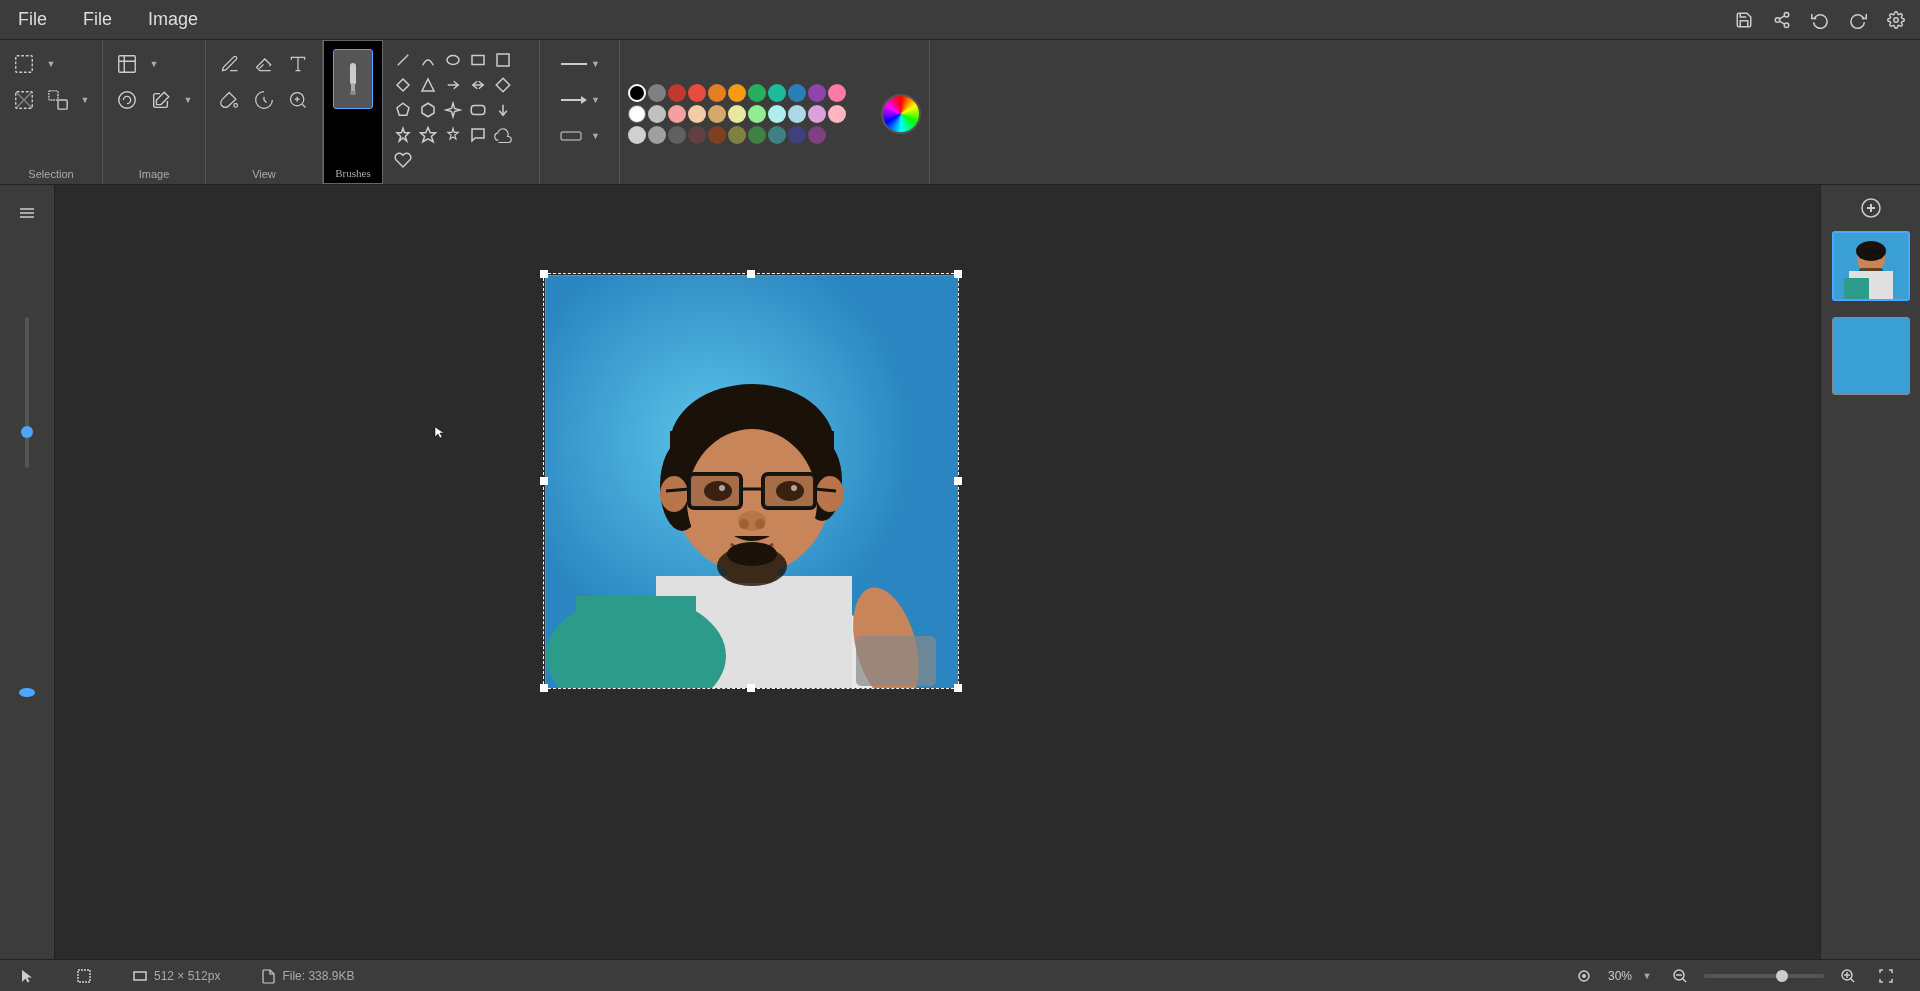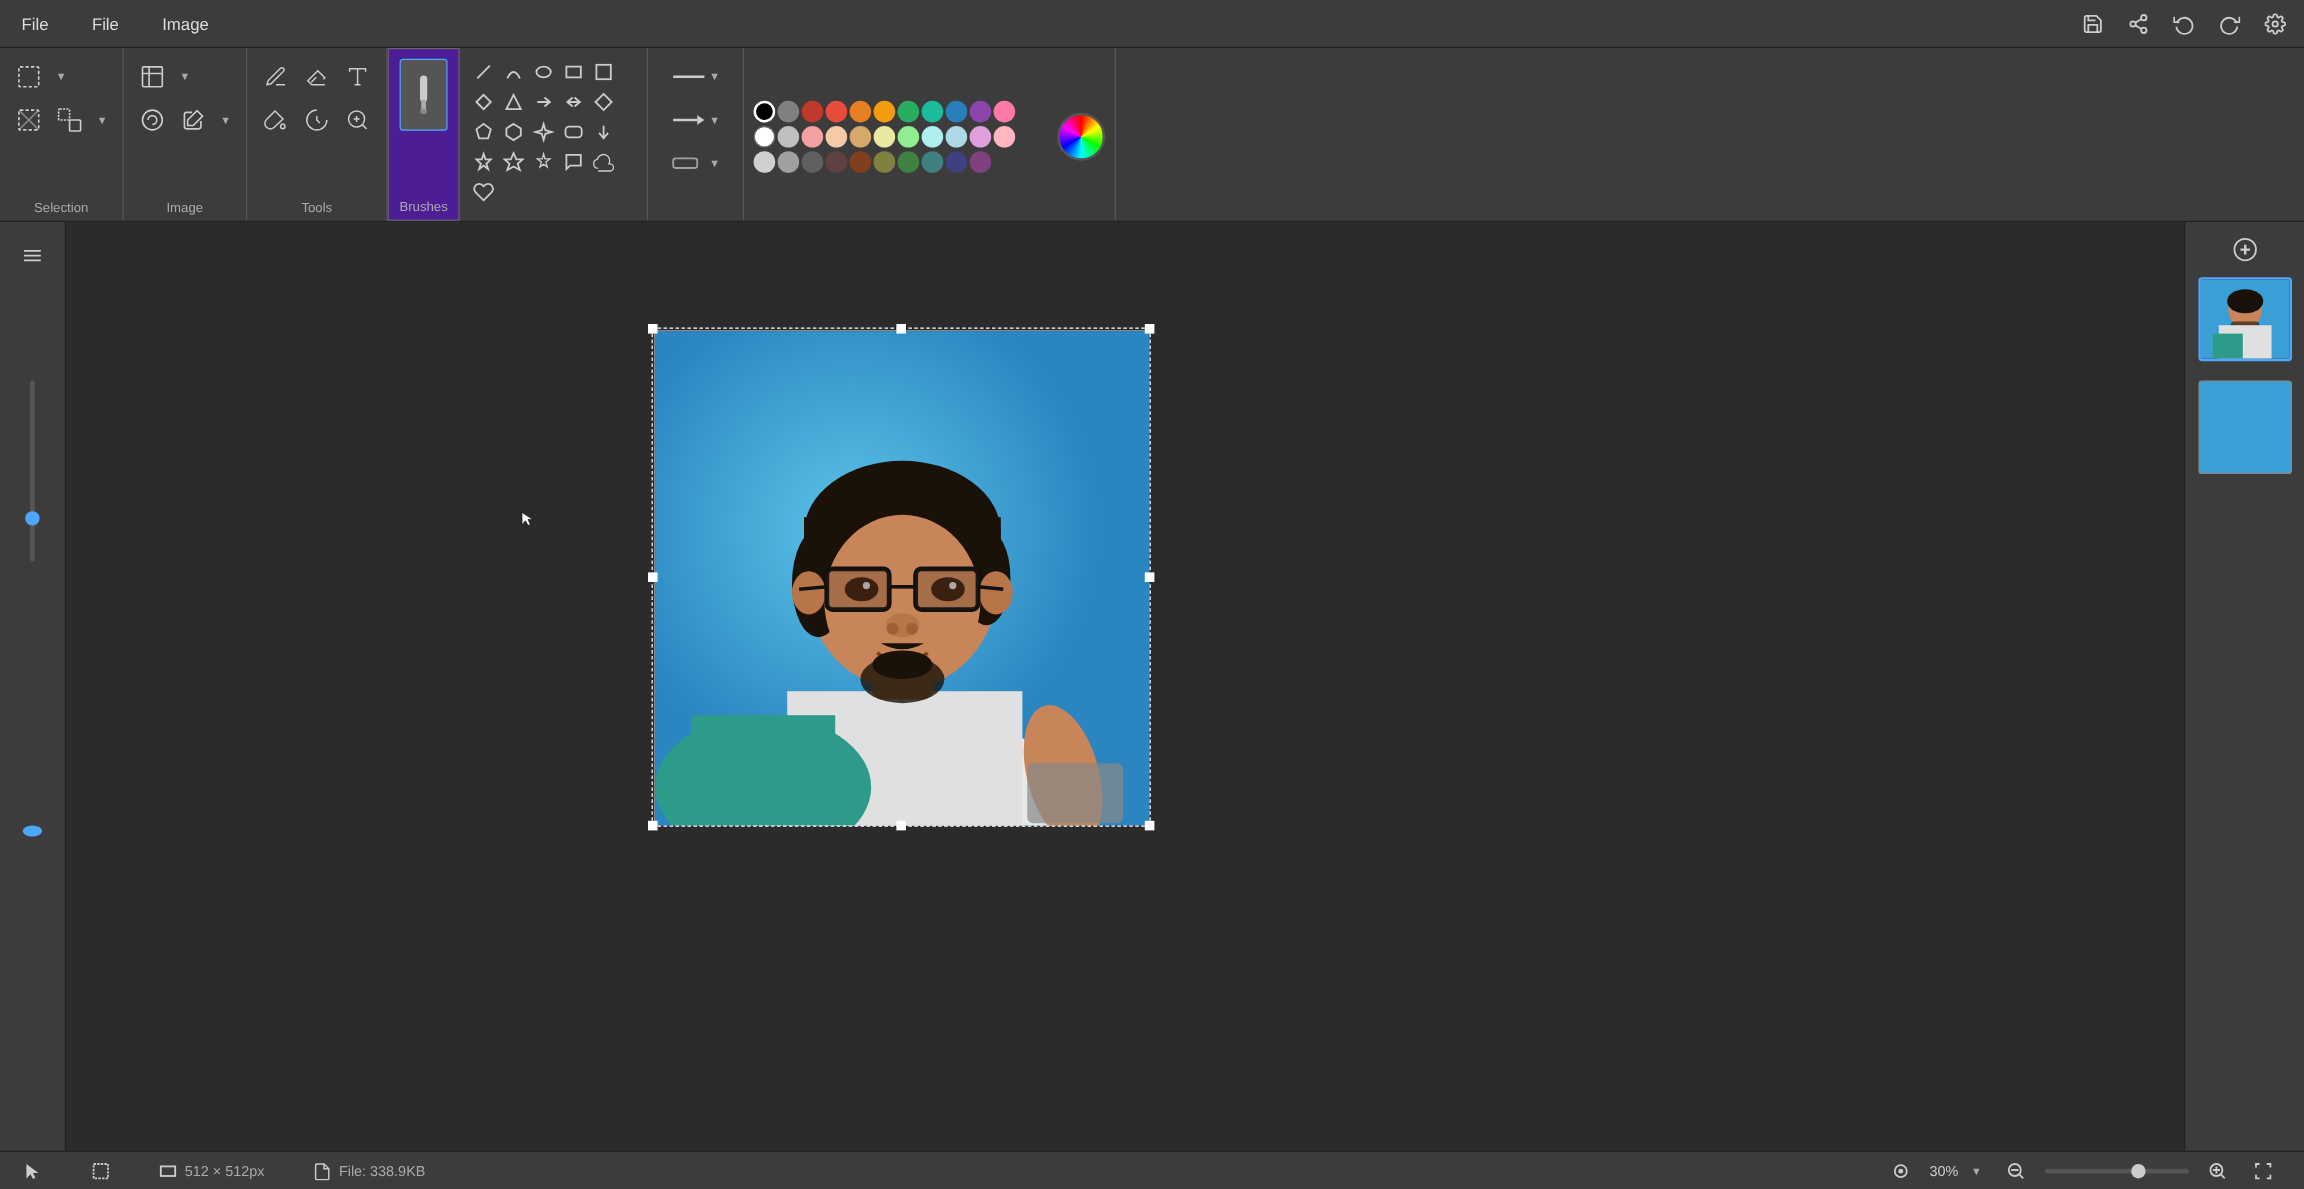--- a/index.html
+++ b/index.html
@@ -20,21 +20,21 @@
       border-bottom: 1px solid #222;
       display: flex;
       align-items: center;
       padding: 0 10px;
       gap: 20px;
       position: relative;
       z-index: 10;
     }
 
     .menu-item {
-      font-size: 14px;
+      font-size: 18px;
       color: #ddd;
       cursor: pointer;
       padding: 4px 8px;
       border-radius: 3px;
     }
 
     .menu-right {
       margin-left: auto;
       display: flex;
       gap: 10px;
@@ -317,22 +317,23 @@
       height: 18px;
       border-radius: 50%;
       cursor: pointer;
     }
     .color-dot.selected {
       border: 2px solid #fff;
     }
 
     
     .brush-active {
-      background: #4c1d95;
+      background: #000000;
       border: 1px solid #666;
+      font-family: Liberation Serif, serif;
     }
   </style>
 </head>
 <body>
 
 <div id="menubar">
   <span class="menu-item">File</span>
   <span class="menu-item">File</span>
   <span class="menu-item">Image</span>
 
@@ -482,21 +483,21 @@
         <div class="tb-btn">
           <svg width="20" height="20" viewBox="0 0 24 24" fill="none" stroke="#ccc" stroke-width="1.5">
             <circle cx="11" cy="11" r="8"></circle>
             <line x1="21" y1="21" x2="16.65" y2="16.65"></line>
             <line x1="11" y1="8" x2="11" y2="14"></line>
             <line x1="8" y1="11" x2="14" y2="11"></line>
           </svg>
         </div>
       </div>
     </div>
-    <span class="tb-section-label">Tools</span>
+    <span class="tb-section-label">View</span>
   </div>
 
   <div class="tb-section brush-active" style="min-width:60px;">
     <div style="display:flex; flex-direction:column; gap:4px;">
       <div style="display:flex; gap:2px;">
         <div class="tb-btn active" style="width:40px; height:60px; display:flex; flex-direction:column; align-items:center; justify-content:center; gap:2px;">
           <svg width="22" height="36" viewBox="0 0 22 36" fill="none">
             <rect x="8" y="2" width="6" height="22" rx="3" fill="#ccc"></rect>
             <rect x="9" y="22" width="4" height="10" rx="2" fill="#aaa"></rect>
             <ellipse cx="11" cy="32" rx="3" ry="2" fill="#888"></ellipse>

